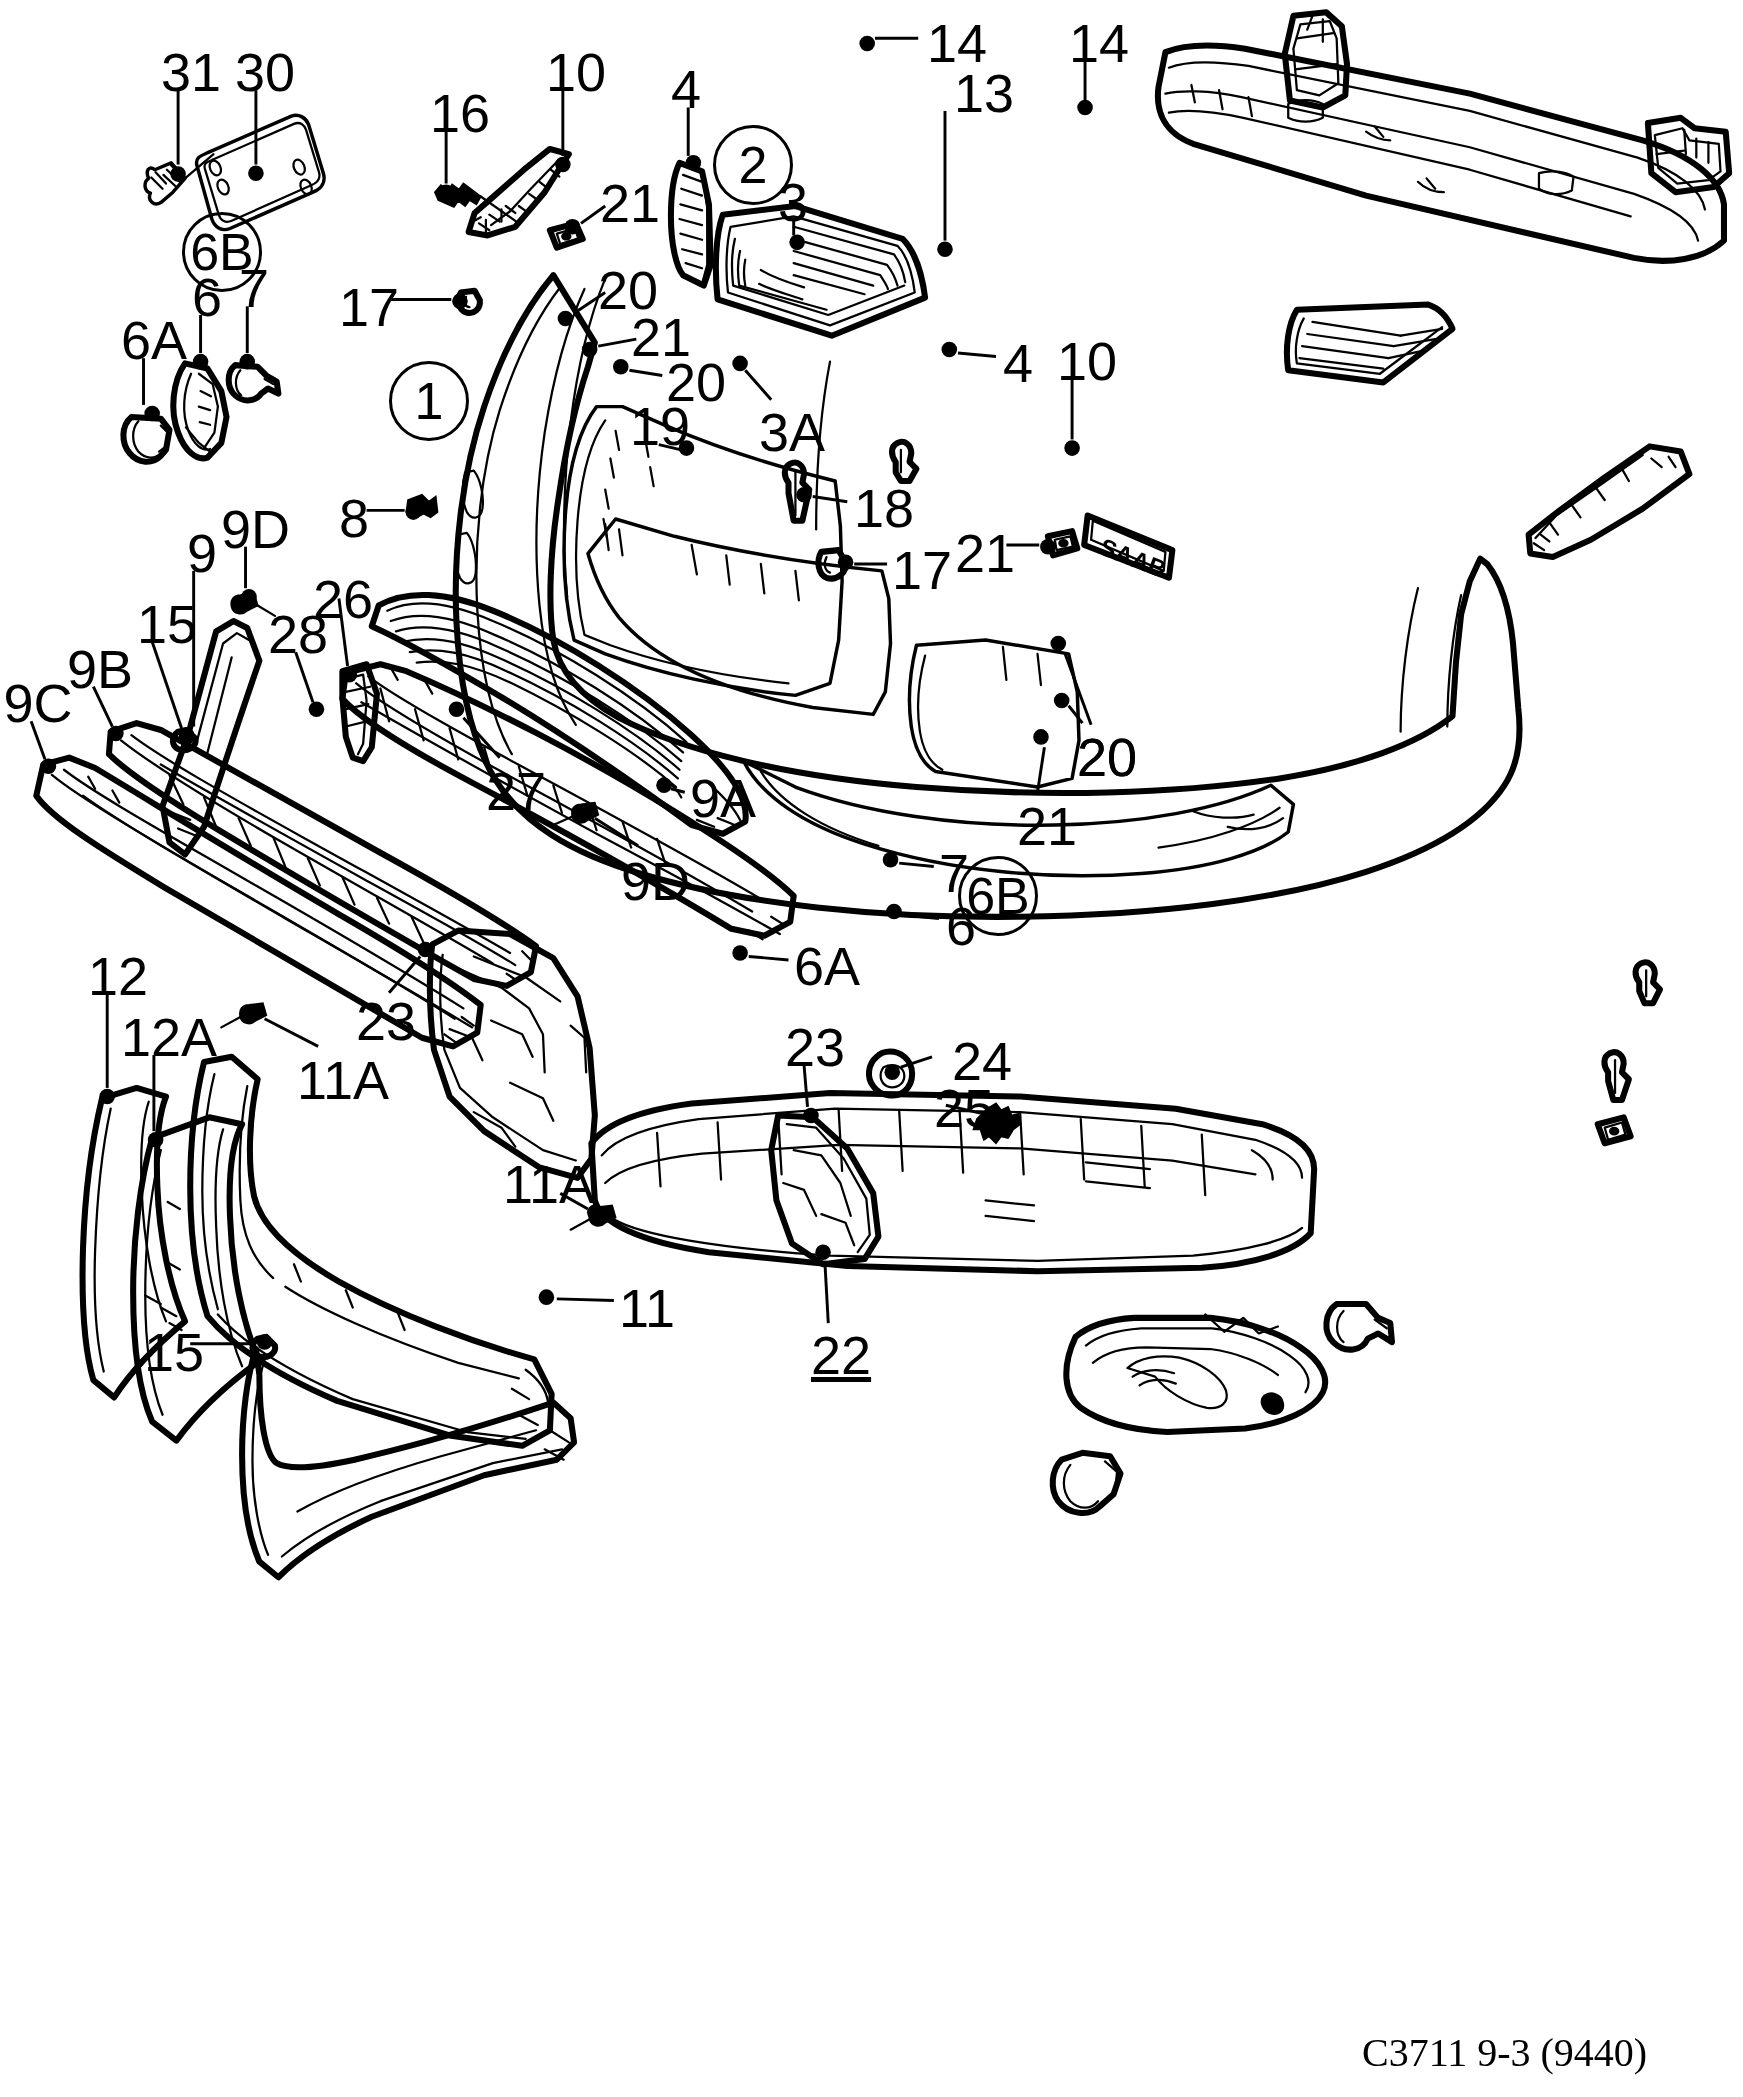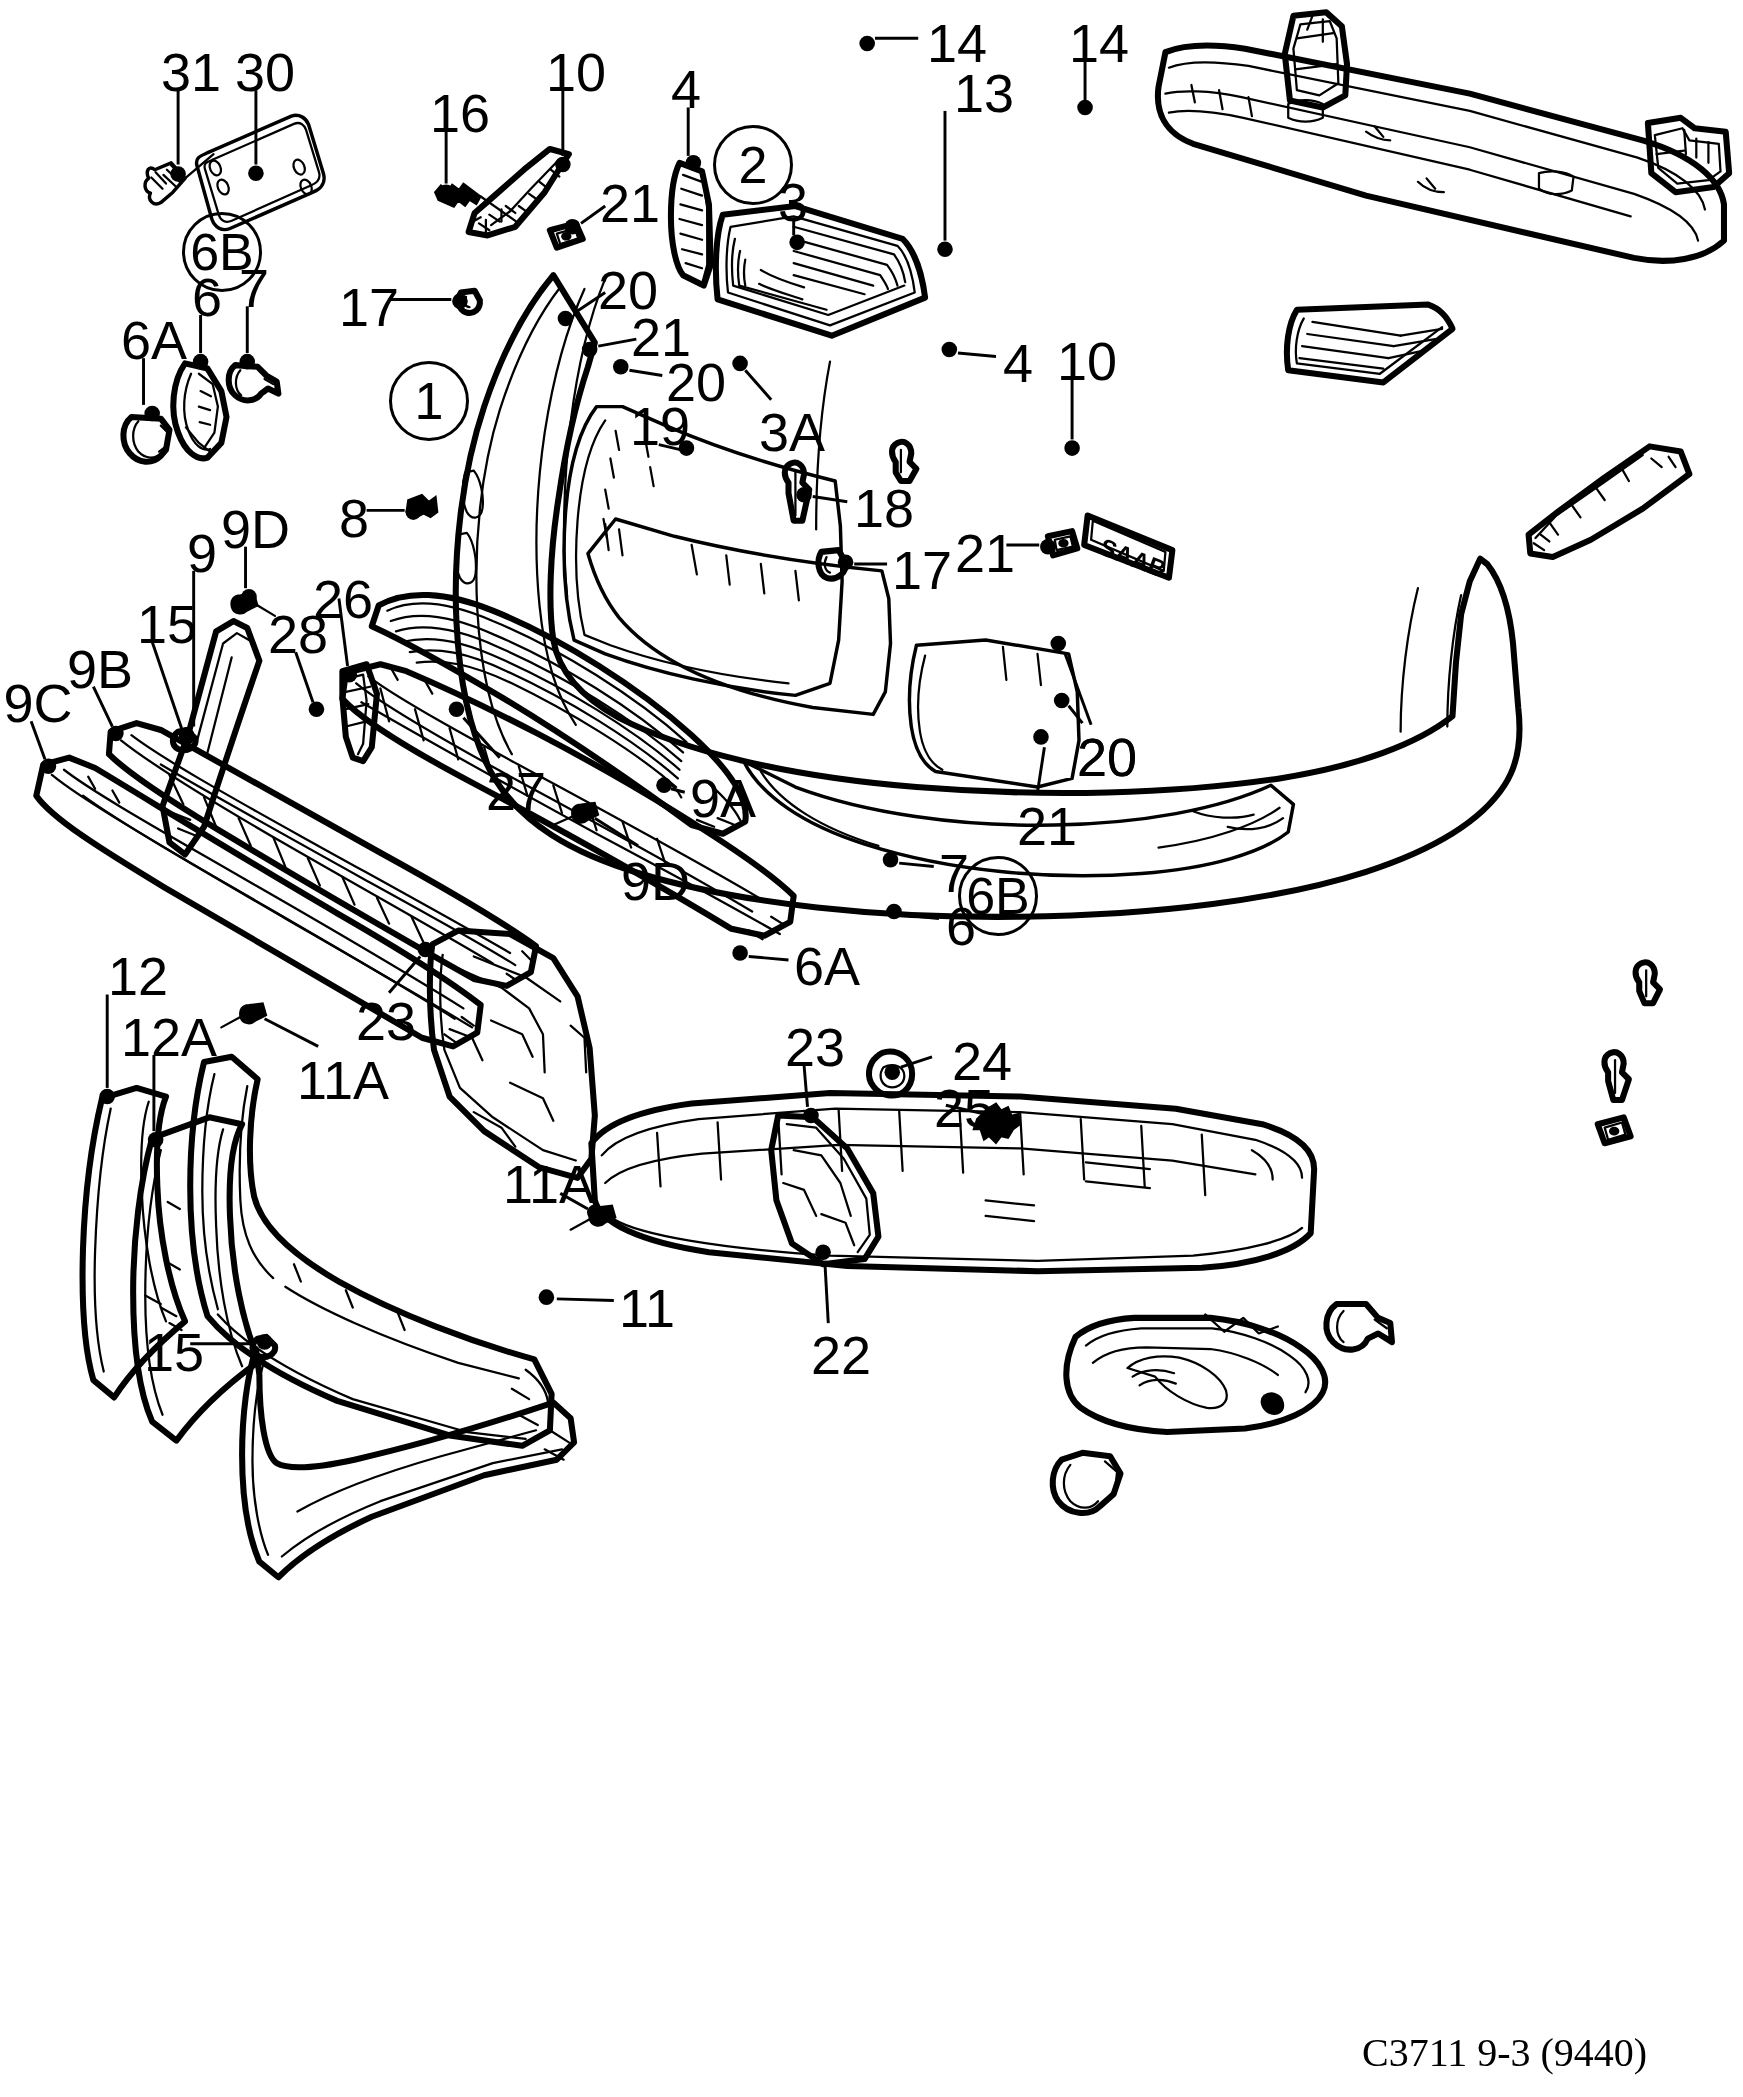--- a/index.html
+++ b/index.html
@@ -567,29 +567,29 @@
       <div class="callout" style="left: 486px; top: 764px;">27</div>
       <div class="callout" style="left: 690px; top: 771px; text-align: center;">9A</div>
       <div class="callout" style="left: 621px; top: 854px;">9D</div>
       <div class="callout" style="left: 1077px; top: 730px;">20</div>
       <div class="callout" style="left: 1077px; top: 730px;">20</div>
       <div class="callout" style="left: 1017px; top: 799px;">21</div>
       <div class="callout" style="left: 939px; top: 846px;">7</div>
       <div class="callout" style="left: 946px; top: 899px;">6</div>
       <div class="callout" style="left: 794px; top: 939px;">6A</div>
       <div class="callout" style="left: 356px; top: 994px;">23</div>
-      <div class="callout" style="left: 88px; top: 949px; margin-left: 20px;">12</div>
+      <div class="callout" style="left: 88px; top: 949px;">12</div>
       <div class="callout" style="left: 121px; top: 1010px;">12A</div>
       <div class="callout" style="left: 297px; top: 1053px;">11A</div>
       <div class="callout" style="left: 785px; top: 1020px;">23</div>
       <div class="callout" style="left: 936px; top: 1034px; margin-left: 16px;">24</div>
       <div class="callout" style="left: 934px; top: 1081px;">25</div>
       <div class="callout" style="left: 503px; top: 1157px;">11A</div>
       <div class="callout" style="left: 619px; top: 1281px;">11</div>
-      <div class="callout" style="left: 811px; top: 1328px;">22</div>
+      <div class="callout" style="left: 811px; top: 1328px; text-decoration: underline;">22</div>
       <div class="callout" style="left: 144px; top: 1325px;">15</div>
     </div>
 
   <div id="circLayer">
       <div class="circ" style="left: 182px; top: 212px;">6B</div>
       <div class="circ" style="left: 389px; top: 361px;">1</div>
       <div class="circ" style="left: 713px; top: 125px;">2</div>
       <div class="circ" style="left: 958px; top: 856px;">6B</div>
     </div>
 

